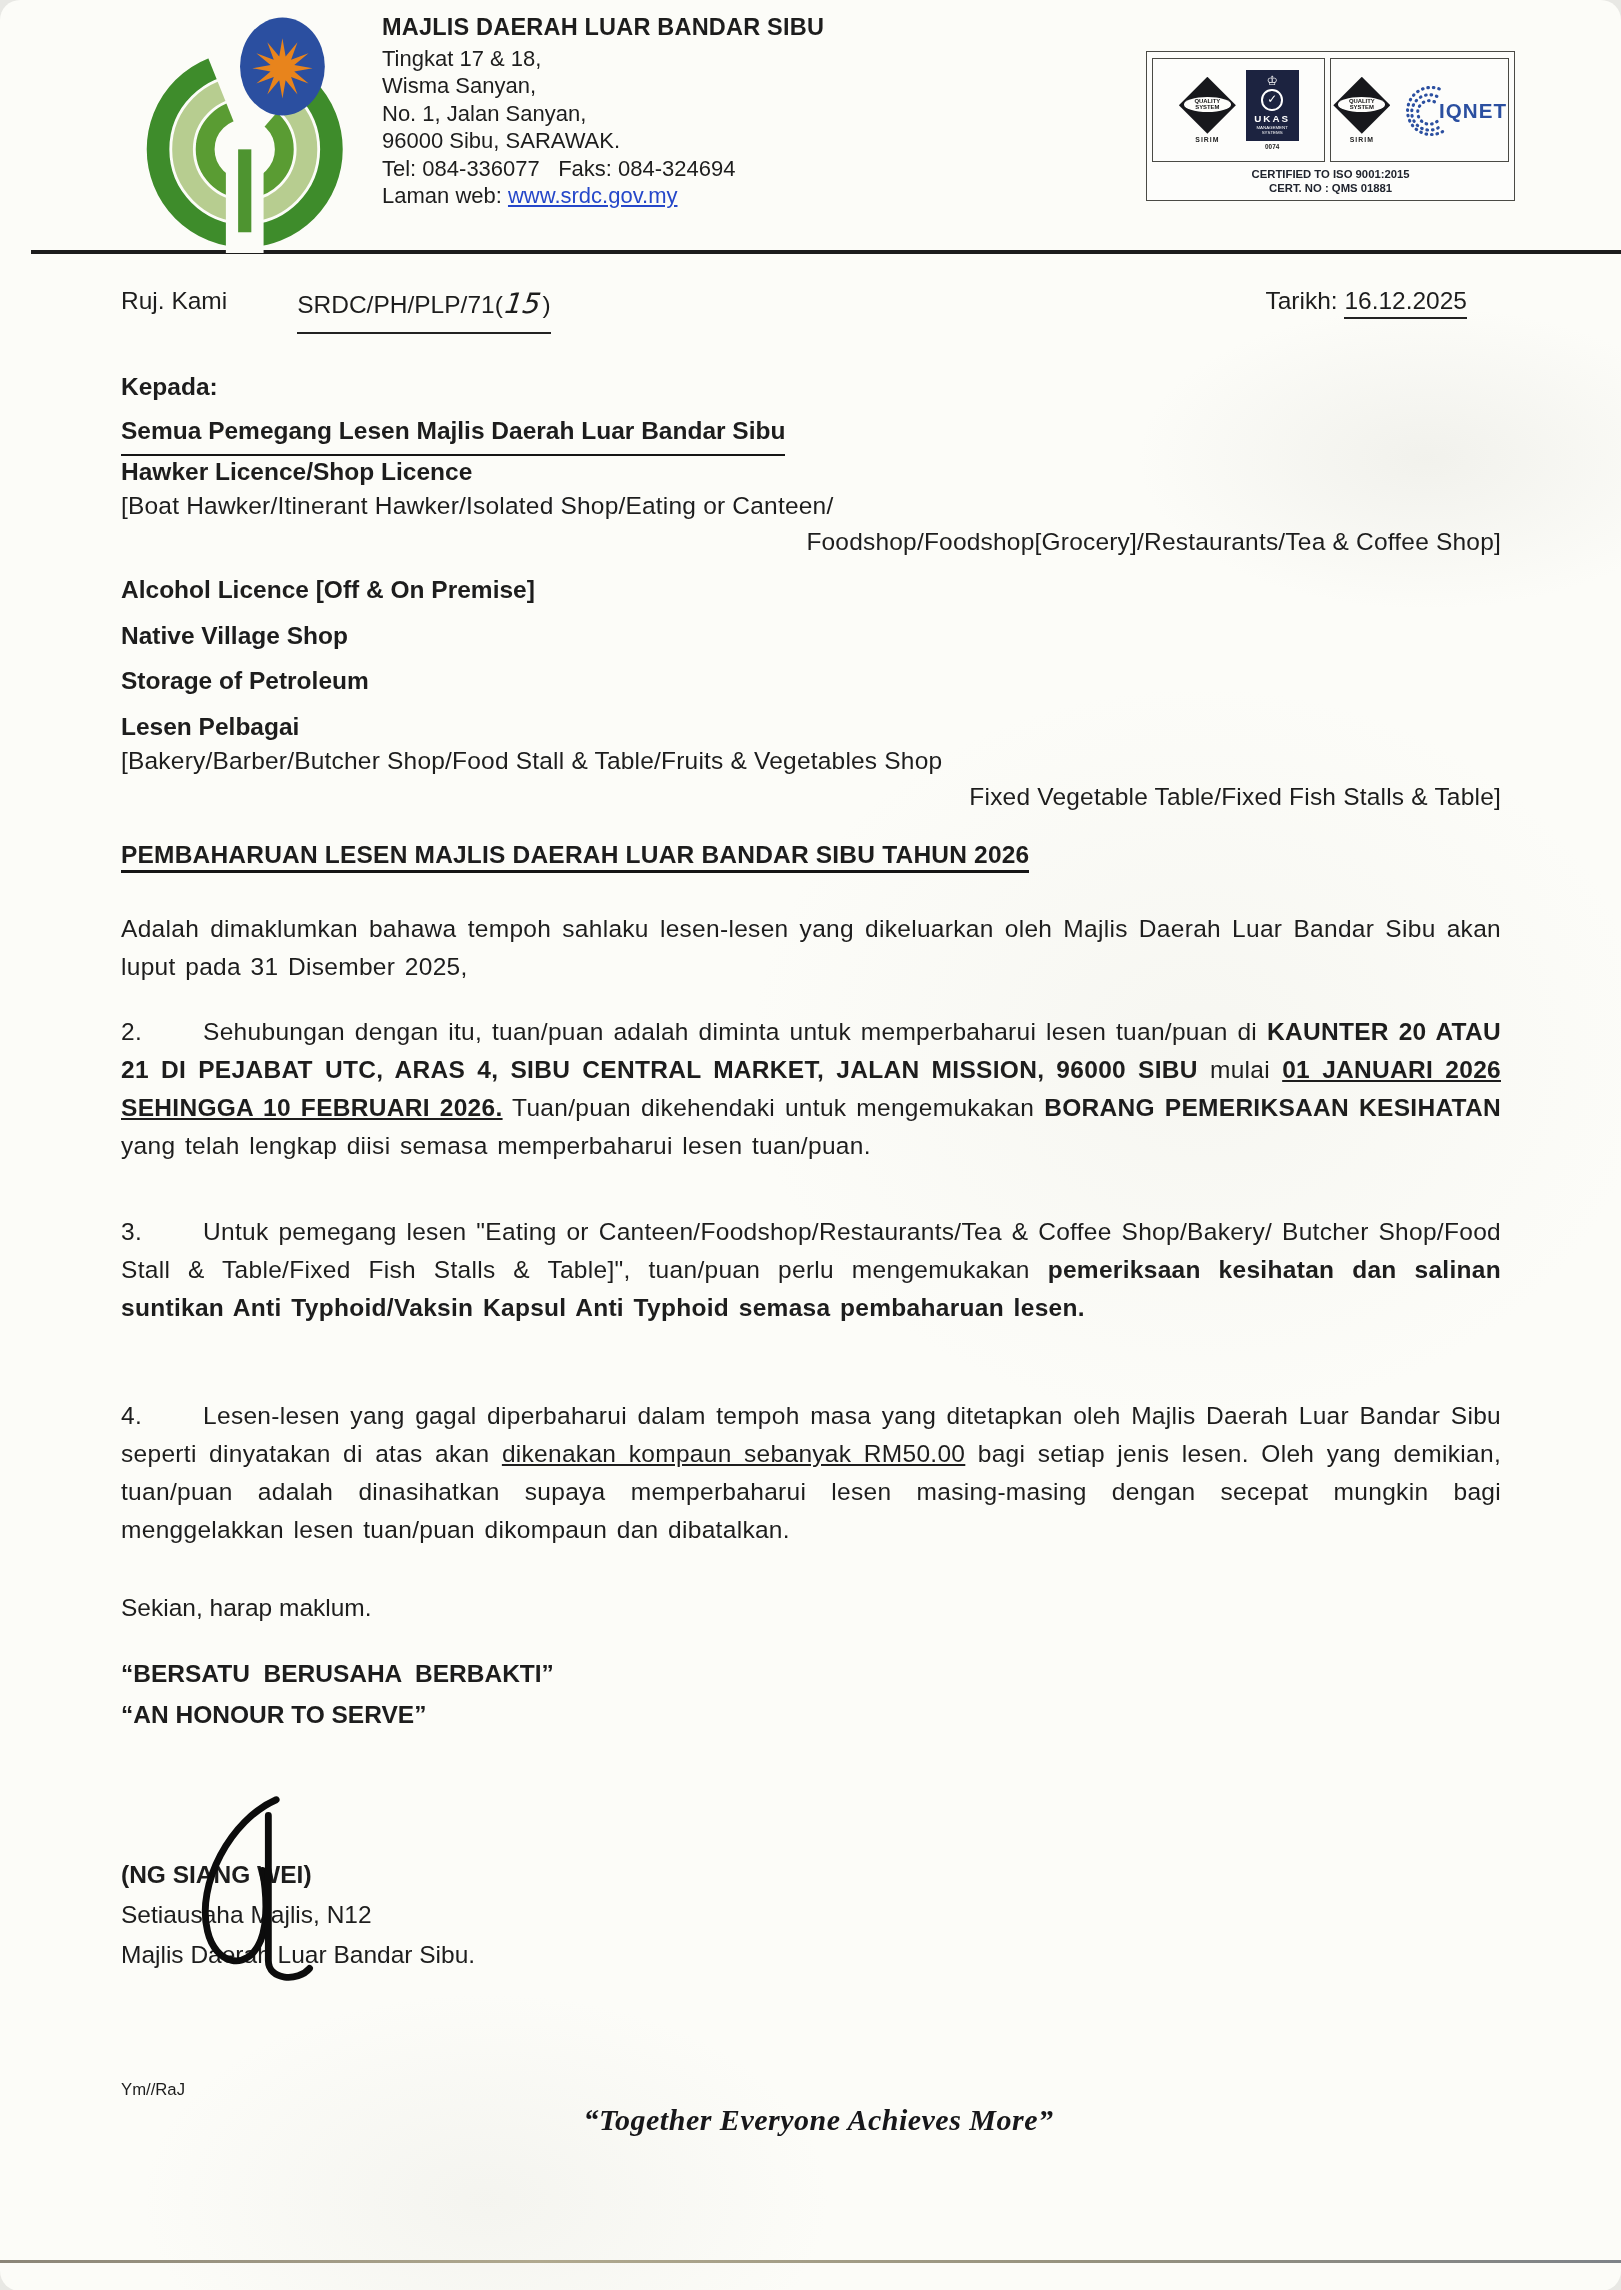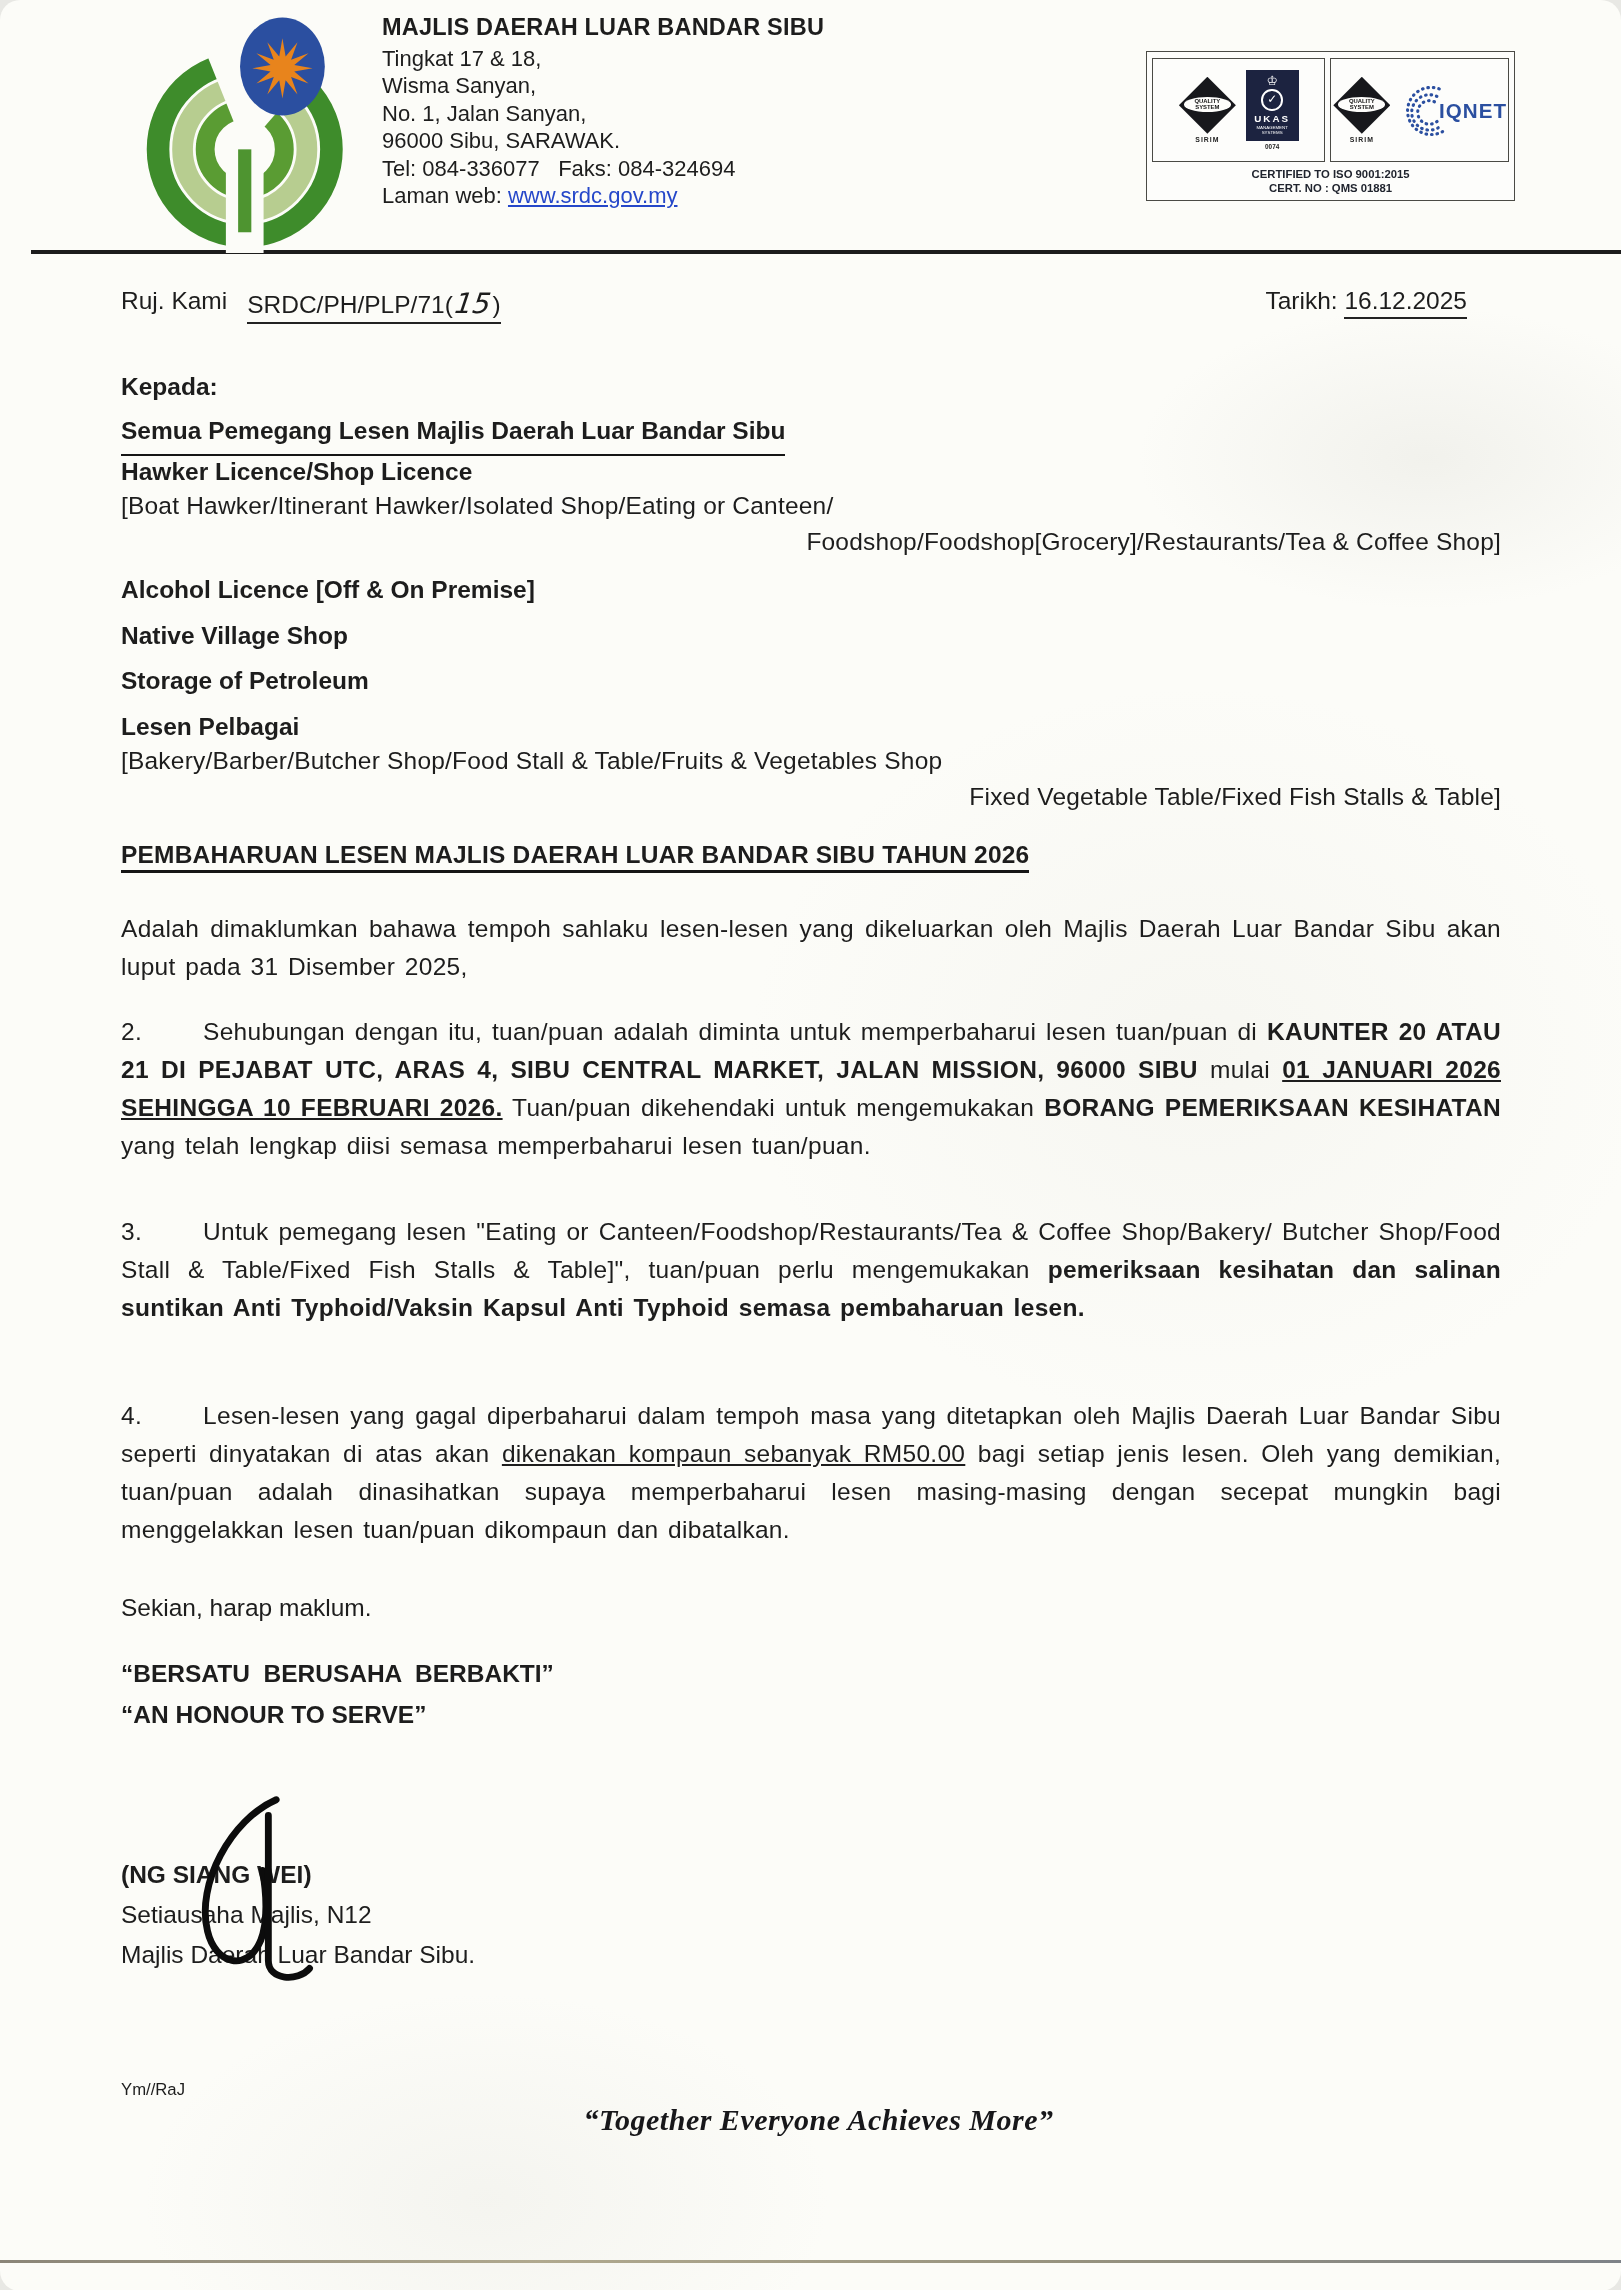--- a/index.html
+++ b/index.html
@@ -34,22 +34,22 @@
   .ukas-word{color:#fff;font-weight:700;font-size:9.8px;letter-spacing:2px;}
   .ukas-sub{color:#fff;font-size:4.4px;line-height:4.9px;text-align:center;white-space:pre-line;}
   .ukas-num{font-size:6.4px;font-weight:700;color:#222;margin-top:2px;}
   .iqnet{position:relative;width:106px;height:69px;}
   .iqnet svg{position:absolute;left:0;top:0;}
   .iqnet-text{position:absolute;left:39px;top:23.5px;font-size:20.6px;font-weight:700;color:#2b4fa0;letter-spacing:1px;}
   .cert-lines{text-align:center;font-size:11.3px;font-weight:700;color:#20242e;line-height:14.7px;margin-top:4.9px;}
   .rule{height:3.9px;background:#1c1c1c;margin-left:31px;}
   
   .refrow{display:flex;justify-content:space-between;padding:0 154px 0 121px;margin-top:33px;height:41px;font-size:24.5px;}
-  .refleft{display:flex;gap:20px;align-items:flex-start;}
-  .refnum{border-bottom:2.5px solid #222;padding-bottom:2px;display:inline-flex;align-items:baseline;}
+  .refleft{display:flex;gap:70px;align-items:flex-start;}
+  .refnum{border-bottom:2.5px solid #222;padding-bottom:12px;display:inline-flex;align-items:baseline;}
   .hand{font-family:"DejaVu Sans",sans-serif;font-style:italic;font-size:28px;transform:skewX(-8deg);padding:0 2px;}
   .dateval{border-bottom:2.5px solid #222;padding-bottom:2.9px;}
   
   .content{padding:0 120px 0 121px;font-size:24.5px;}
   .kepada{margin-top:45px;font-weight:700;}
   .addressee{margin-top:15.7px;font-weight:700;}
   .addressee span{border-bottom:2.9px solid #151515;padding-bottom:10px;}
   .lic-h{margin-top:10.8px;font-weight:700;line-height:33px;}
   .lic-h.mt{margin-top:12.7px;}
   .lic-d{line-height:36px;letter-spacing:0.2px;}

